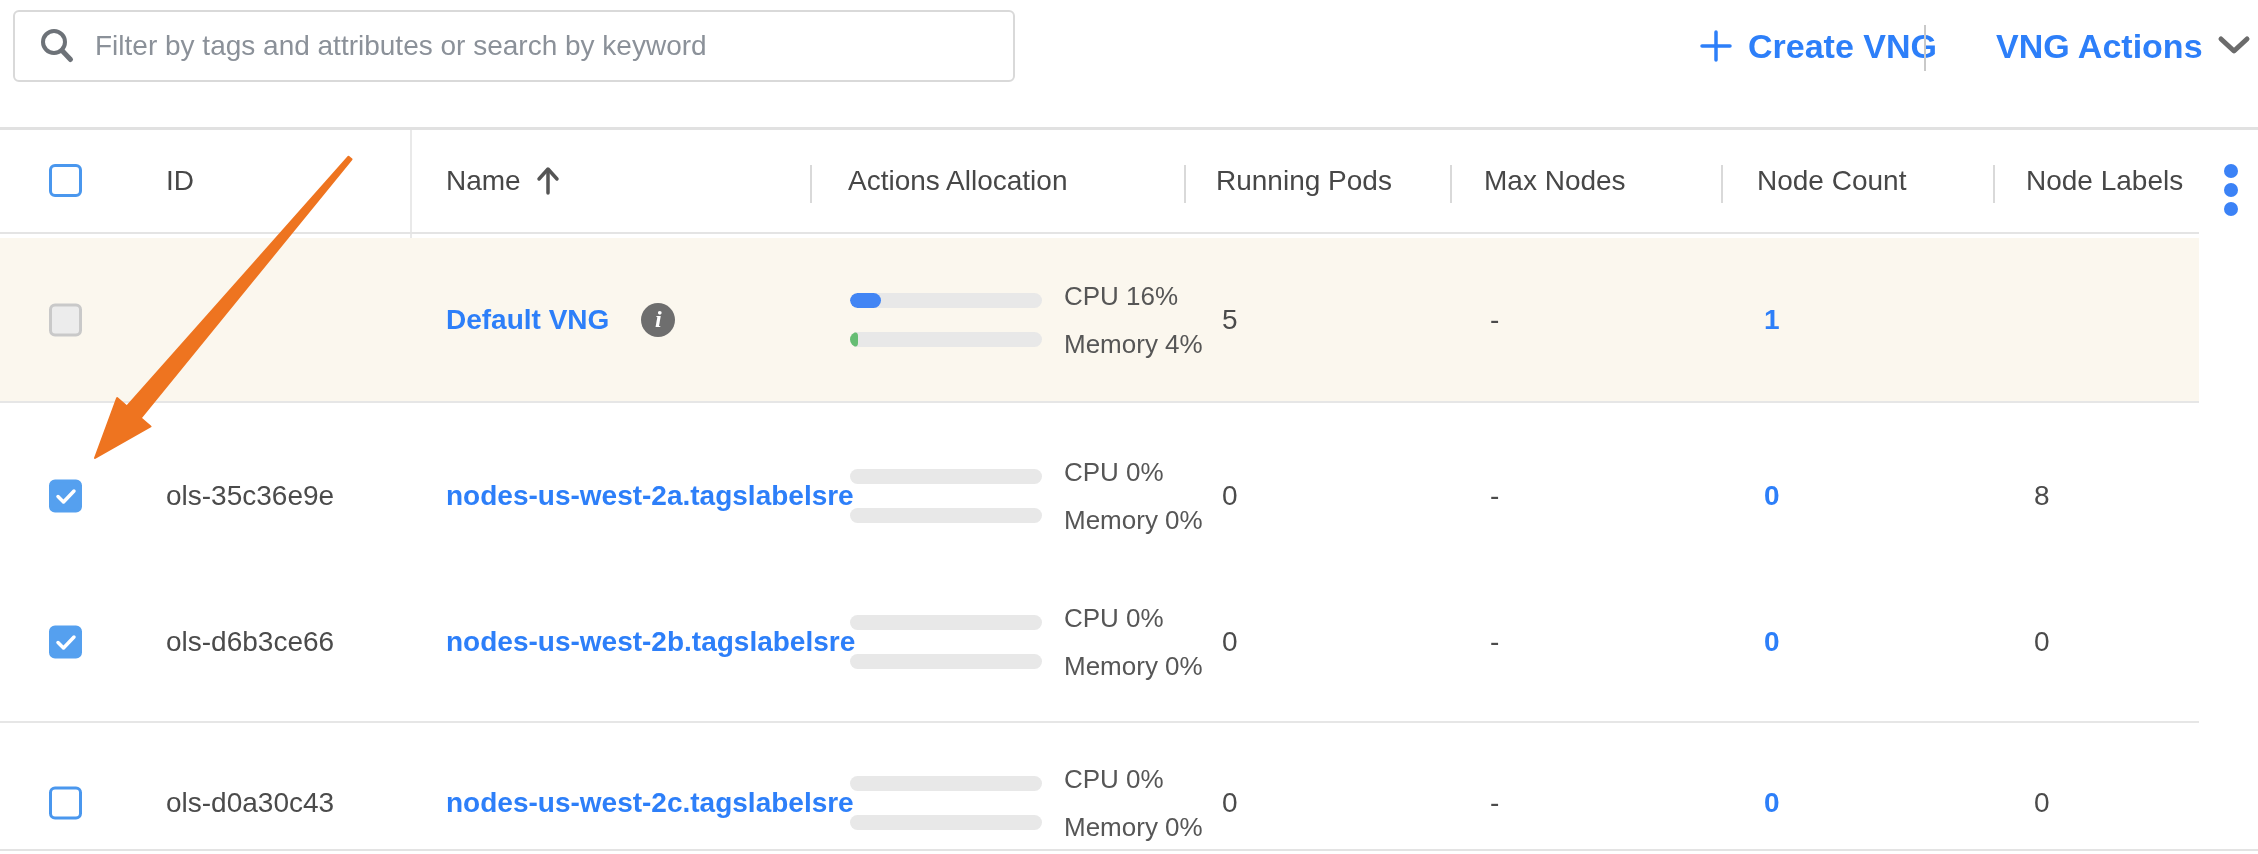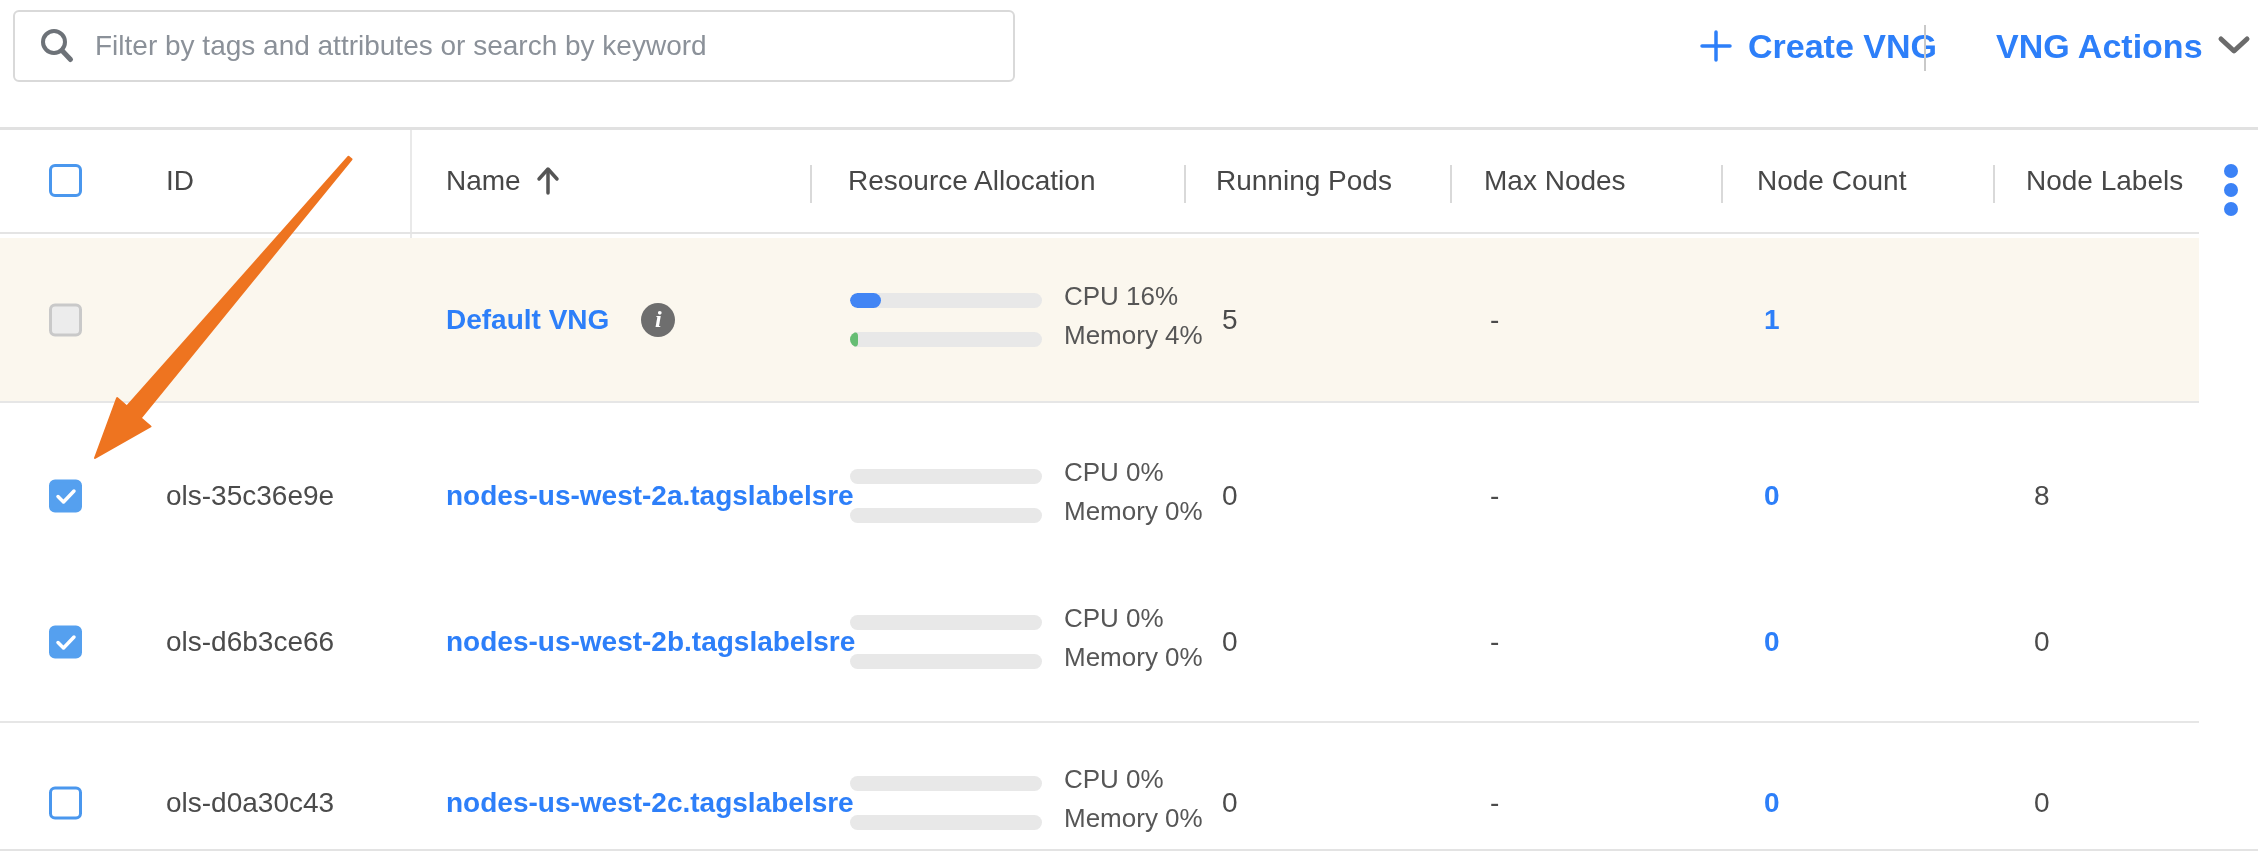--- a/index.html
+++ b/index.html
@@ -56,21 +56,21 @@
   .cell.maxnodes{left:1490px;}
   .cell.nodecount{left:1764px;color:#2d7ff9;font-weight:700;cursor:pointer;}
   .cell.nodelabels{left:2034px;}
   .info-badge{width:34px;height:34px;border-radius:50%;background:#6e6e6e;color:#fff;display:flex;align-items:center;justify-content:center;font-family:"Liberation Serif",serif;font-style:italic;font-weight:700;font-size:24px;}
   
   .bars{position:absolute;left:850px;top:50%;transform:translateY(-50%);width:192px;height:78px;display:flex;flex-direction:column;justify-content:center;gap:24px;}
   .bar{width:192px;height:15px;border-radius:8px;background:#e8e8e8;overflow:hidden;}
   .bar .fill{height:15px;border-radius:8px;}
   .fill.cpu{background:#4285f4;}
   .fill.mem{background:#66bd73;}
-  .bar-labels{position:absolute;left:1064px;top:50%;transform:translateY(-50%);height:78px;display:flex;flex-direction:column;justify-content:flex-start;gap:9px;}
+  .bar-labels{position:absolute;left:1064px;top:50%;transform:translateY(-50%);height:78px;display:flex;flex-direction:column;justify-content:space-between;gap:9px;}
   .bar-labels div{height:30px;line-height:30px;font-size:26px;color:#565656;white-space:nowrap;}
   .bottom-edge{position:absolute;left:0;top:849px;width:2258px;height:2px;background:#e3e3e3;z-index:5;}
   
   .arrow-overlay{position:absolute;left:0;top:0;width:2258px;height:854px;pointer-events:none;z-index:10;}
 </style>
 </head>
 <body>
 
 <div class="screen">
 
@@ -114,21 +114,21 @@
     <div class="hlabel sortable" style="left:446px;">
       <span>Name</span>
       <span style="display:flex;">
         <svg width="26" height="32" viewBox="0 0 26 32">
           <line x1="13" y1="28" x2="13" y2="7" stroke="#555" stroke-width="3.5" stroke-linecap="round"></line>
           <polyline points="4,14 13,4 22,14" fill="none" stroke="#555" stroke-width="3.5" stroke-linecap="round" stroke-linejoin="round"></polyline>
         </svg>
       </span>
     </div>
     <div class="htick" style="left:810px;"></div>
-    <div class="hlabel" style="left:848px;">Resource Allocation</div>
+    <div class="hlabel" style="left:848px;">Actions Allocation</div>
     <div class="htick" style="left:1184px;"></div>
     <div class="hlabel" style="left:1216px;">Running Pods</div>
     <div class="htick" style="left:1450px;"></div>
     <div class="hlabel" style="left:1484px;">Max Nodes</div>
     <div class="htick" style="left:1721px;"></div>
     <div class="hlabel" style="left:1757px;">Node Count</div>
     <div class="htick" style="left:1993px;"></div>
     <div class="hlabel" style="left:2026px;">Node Labels</div>
   </div>
 

